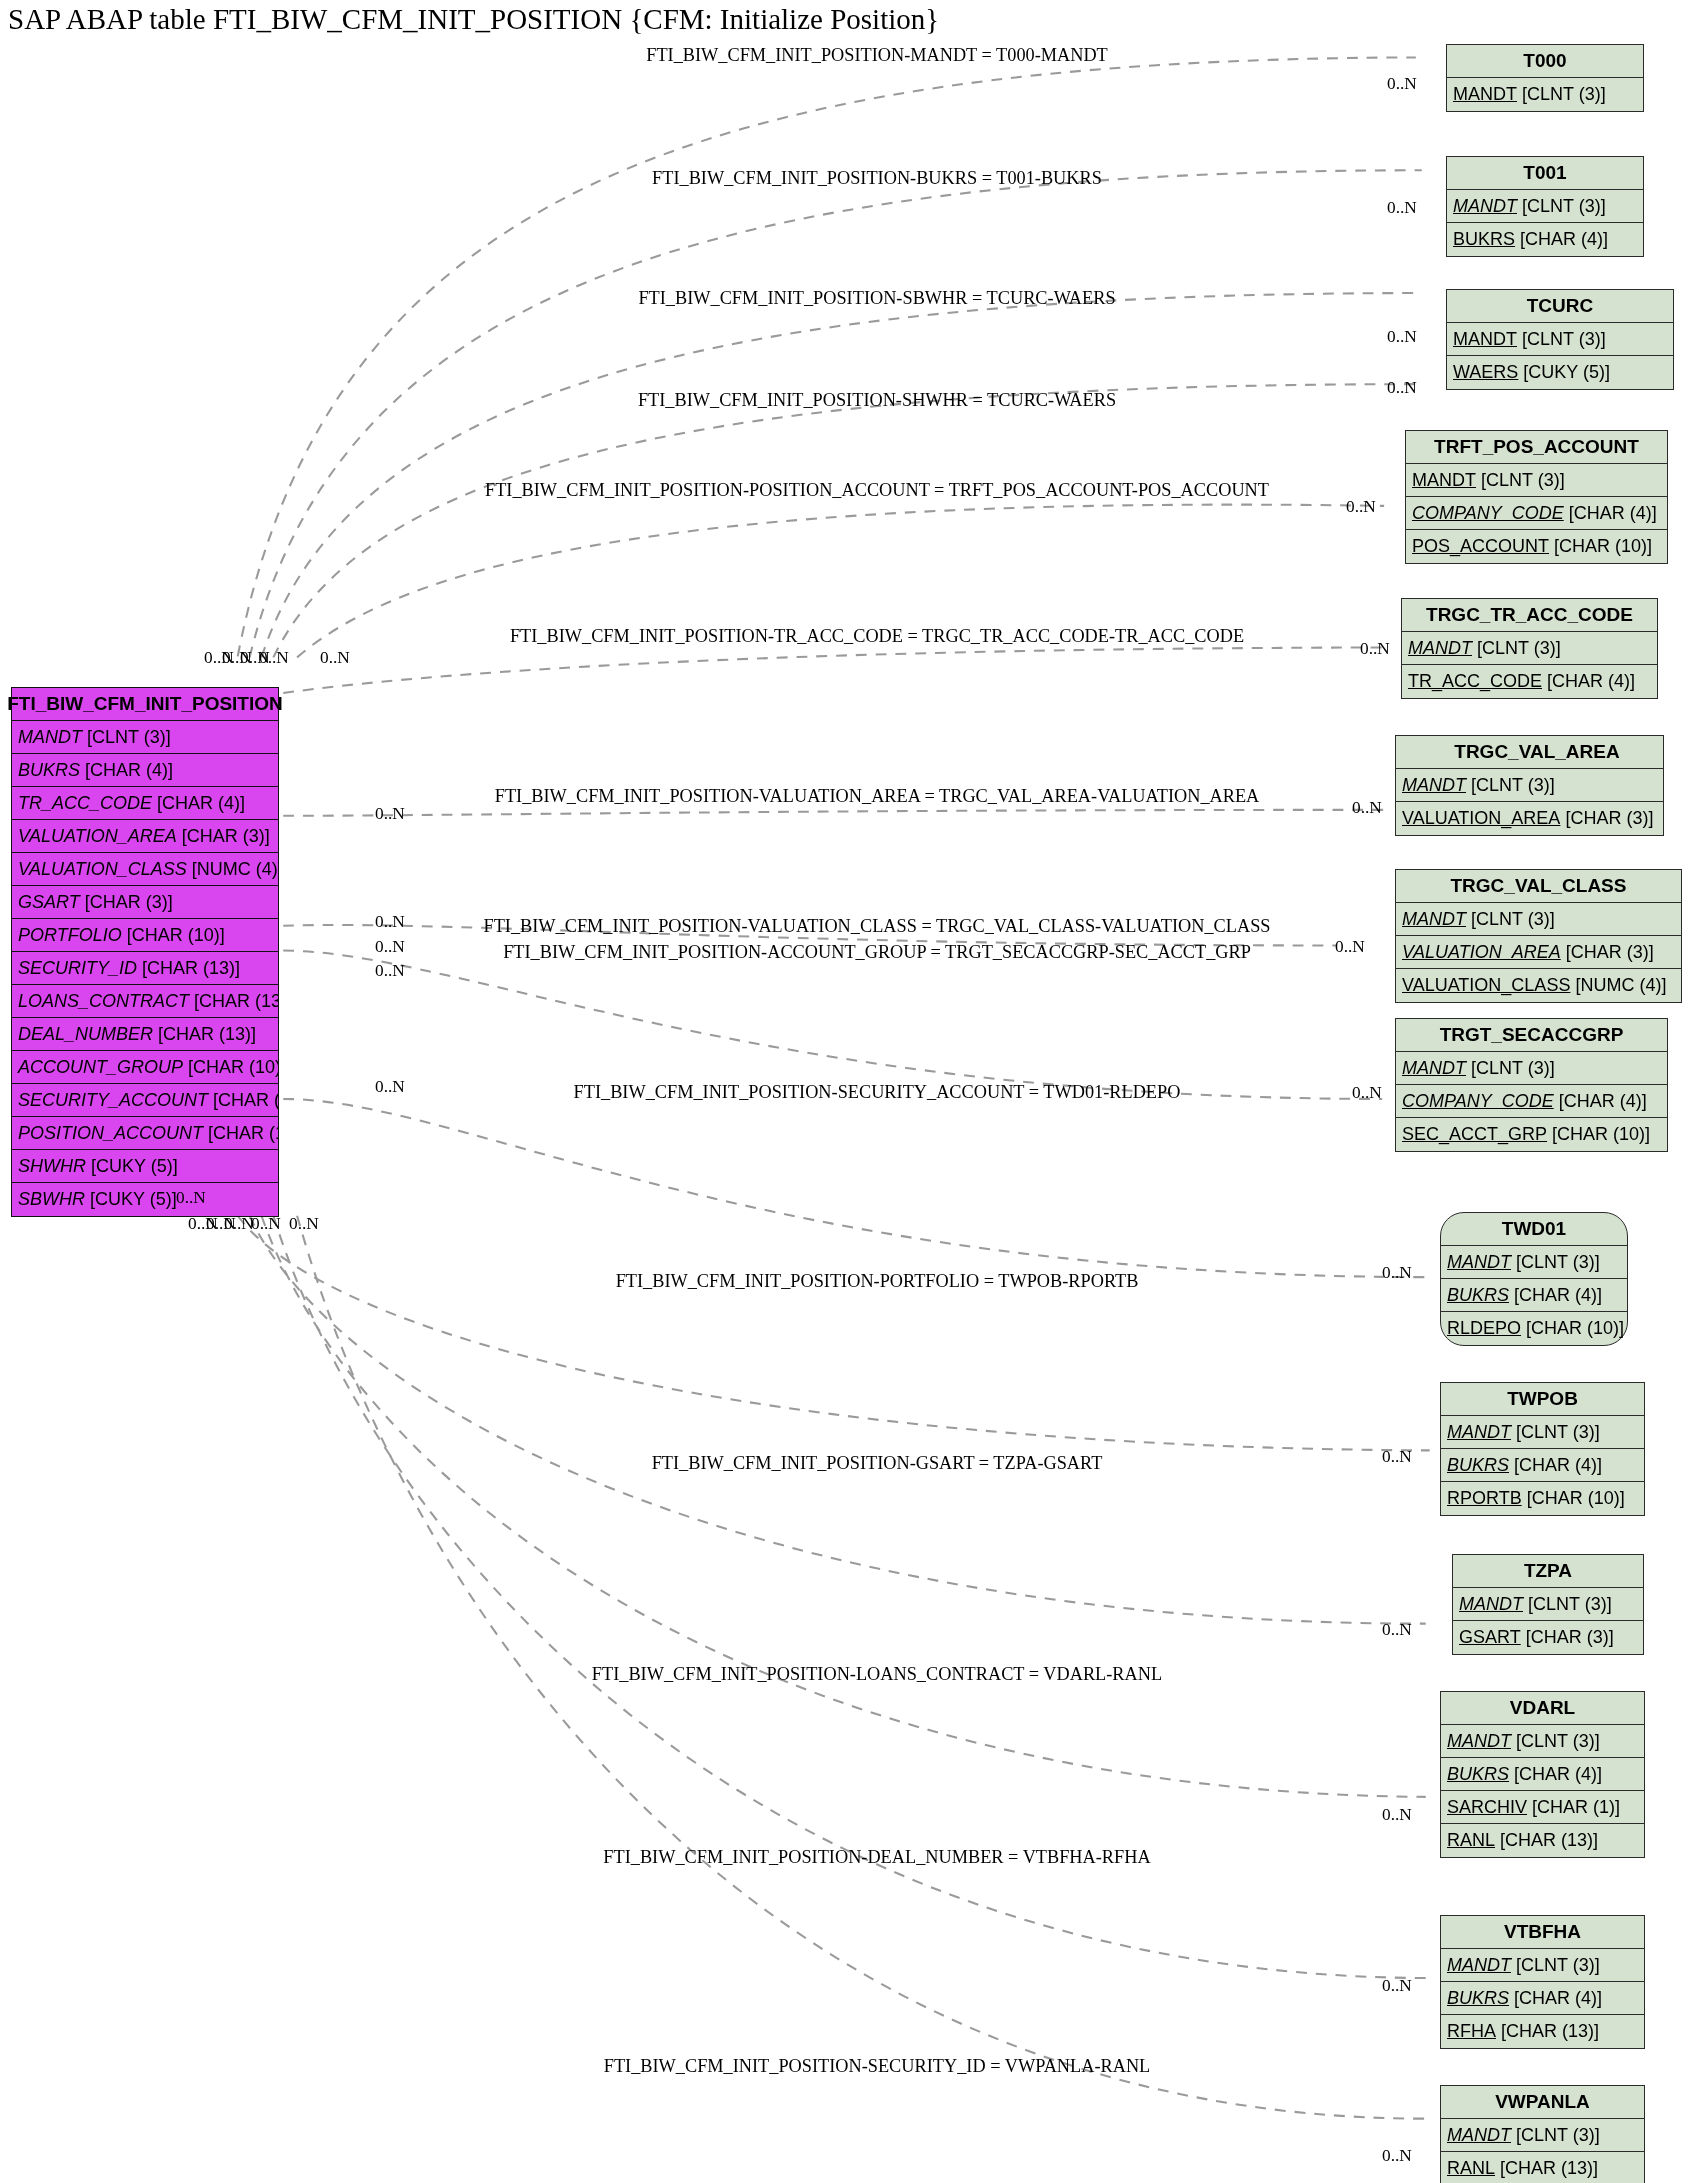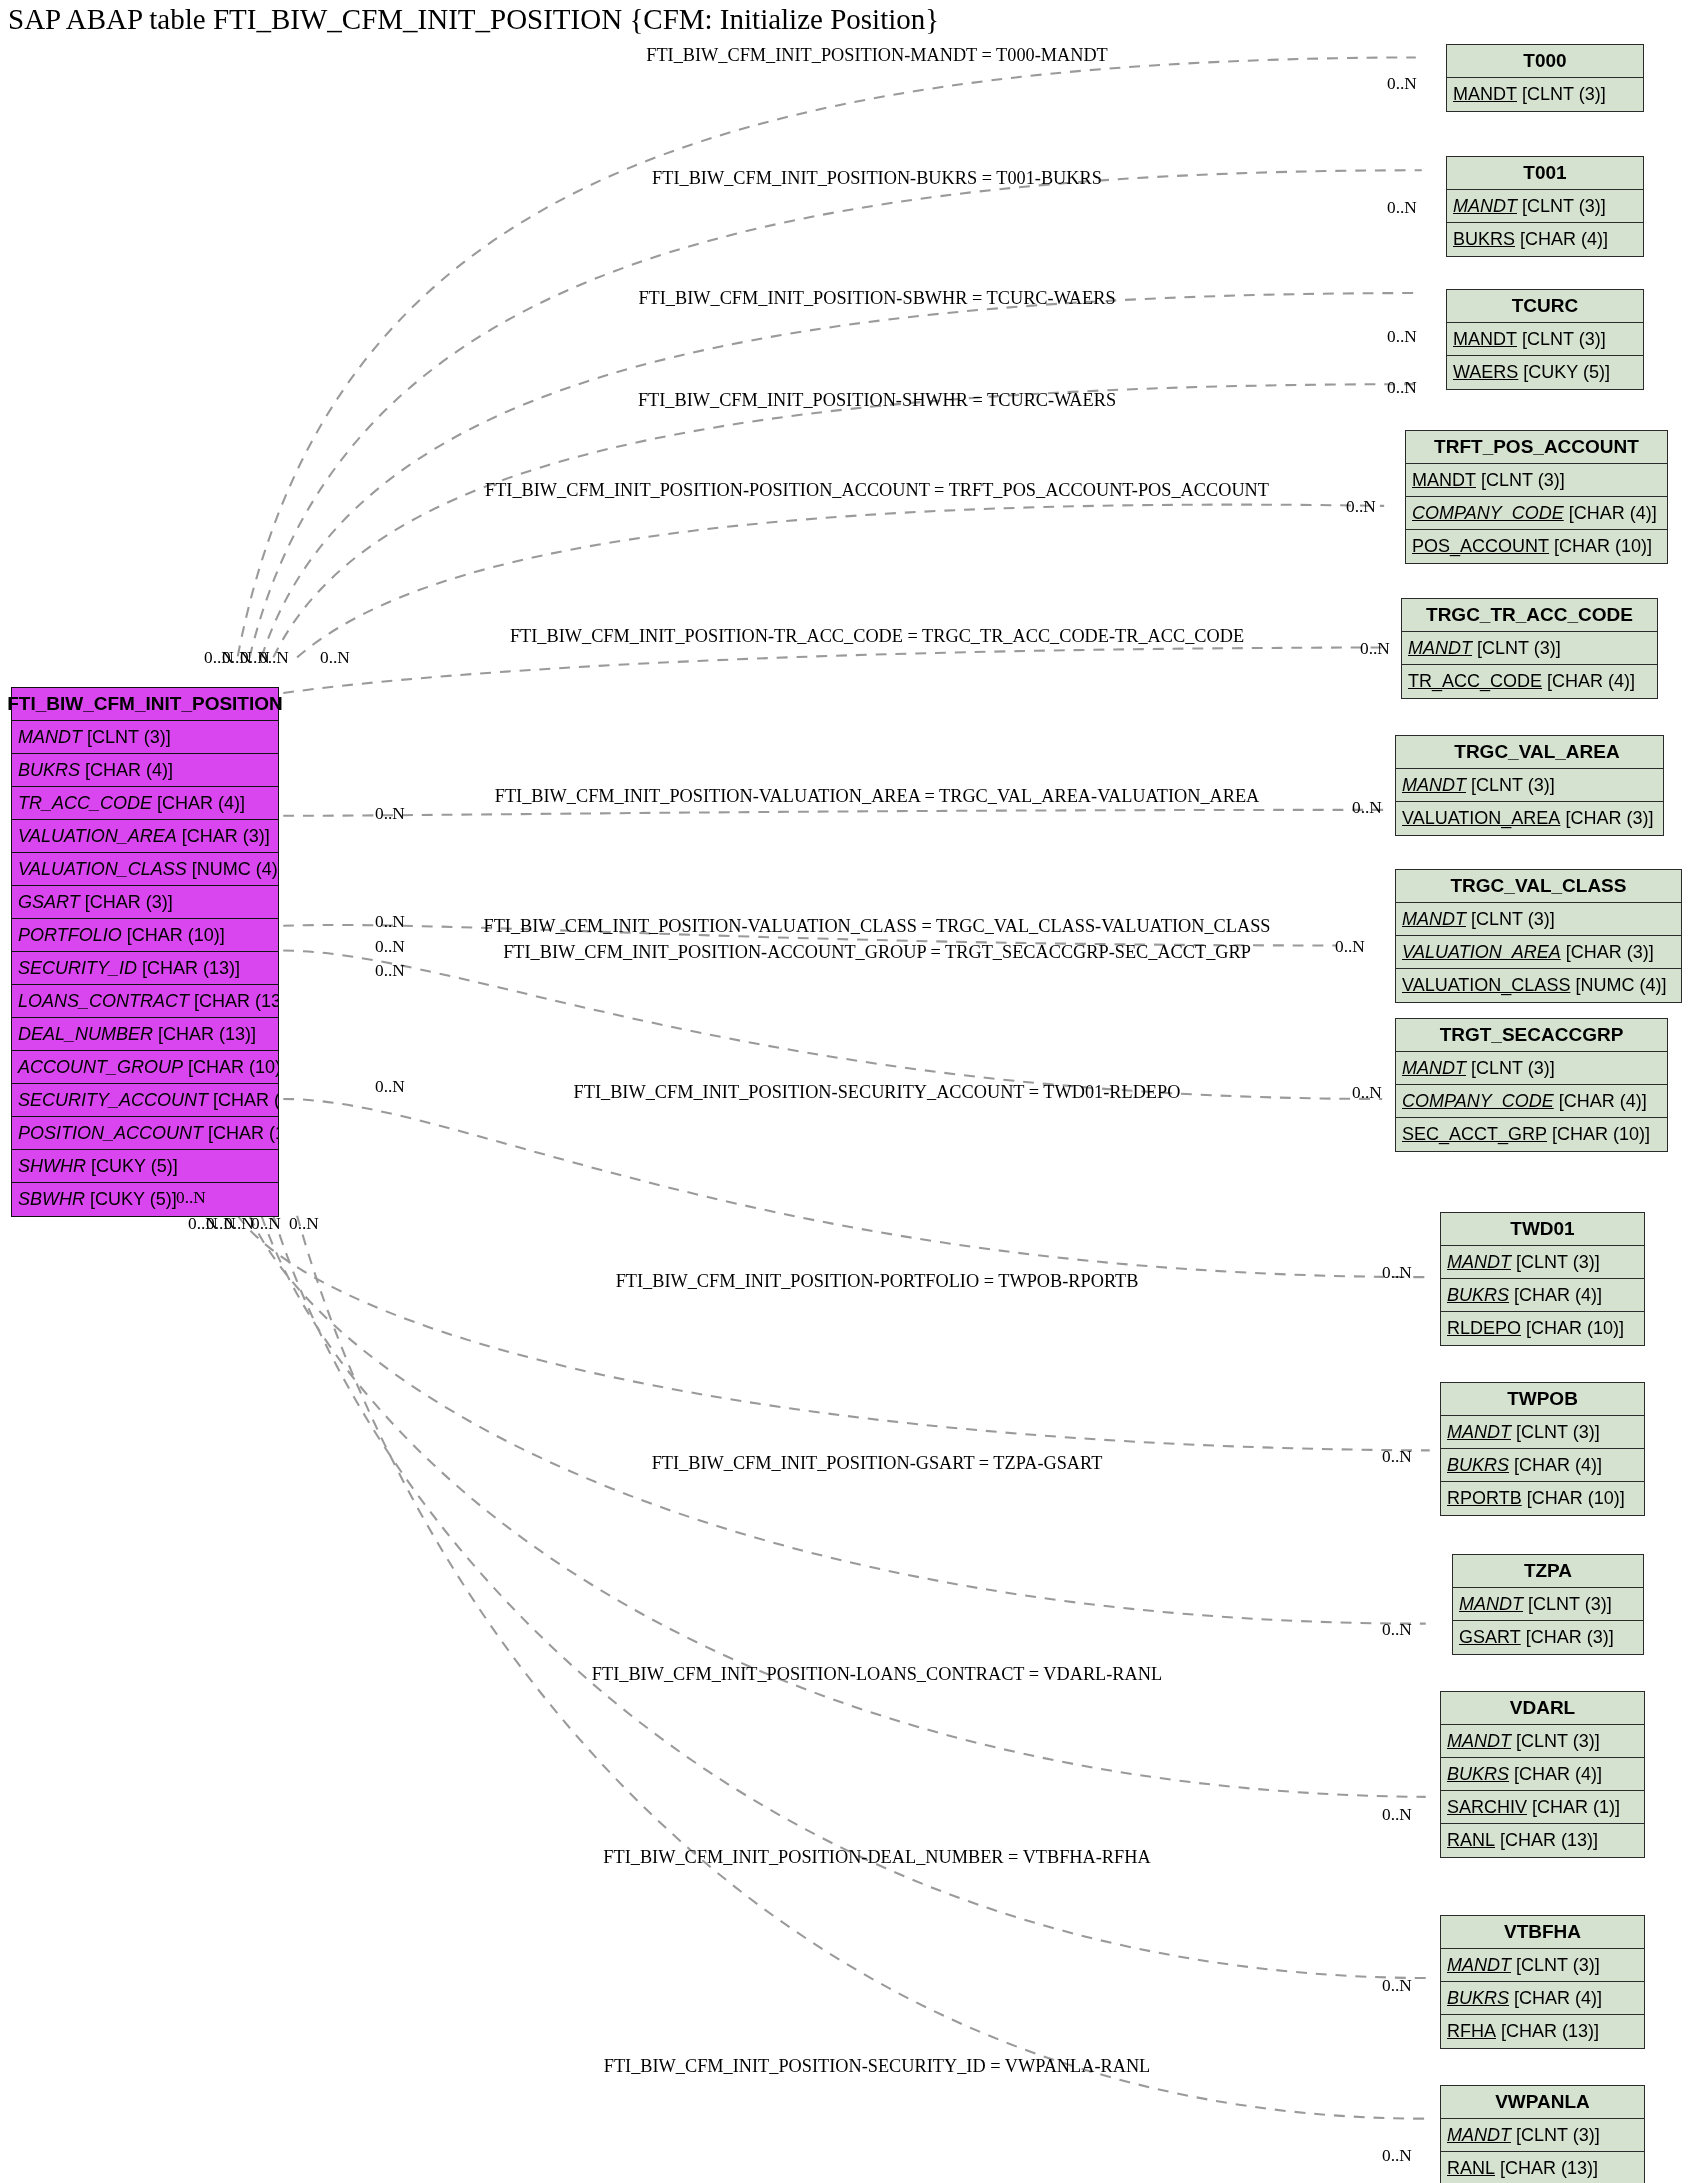--- a/index.html
+++ b/index.html
@@ -194,21 +194,21 @@
     <div class="fld" style="height:33px;">
         <span class="nm fk">MANDT</span>
         <span class="ty">[CLNT (3)]</span>
       </div>
     <div class="fld" style="height:33px;">
         <span class="nm">BUKRS</span>
         <span class="ty">[CHAR (4)]</span>
       </div>
   </div>
 
-  <div class="entity" style="left:1446px;top:289px;width:198px;">
+  <div class="entity" style="left:1446px;top:289px;width:228px;">
     <div class="hdr" style="height:33px;">TCURC</div>
     <div class="fld" style="height:33px;">
         <span class="nm">MANDT</span>
         <span class="ty">[CLNT (3)]</span>
       </div>
     <div class="fld" style="height:33px;">
         <span class="nm">WAERS</span>
         <span class="ty">[CUKY (5)]</span>
       </div>
   </div>
@@ -278,21 +278,21 @@
     <div class="fld" style="height:33px;">
         <span class="nm fk">COMPANY_CODE</span>
         <span class="ty">[CHAR (4)]</span>
       </div>
     <div class="fld" style="height:33px;">
         <span class="nm">SEC_ACCT_GRP</span>
         <span class="ty">[CHAR (10)]</span>
       </div>
   </div>
 
-  <div class="entity" style="left:1440px;top:1212px;width:205px;">
+  <div class="entity" style="left:1440px;top:1212px;width:188px;border-radius:24px;">
     <div class="hdr" style="height:33px;">TWD01</div>
     <div class="fld" style="height:33px;">
         <span class="nm fk">MANDT</span>
         <span class="ty">[CLNT (3)]</span>
       </div>
     <div class="fld" style="height:33px;">
         <span class="nm fk">BUKRS</span>
         <span class="ty">[CHAR (4)]</span>
       </div>
     <div class="fld" style="height:33px;">

